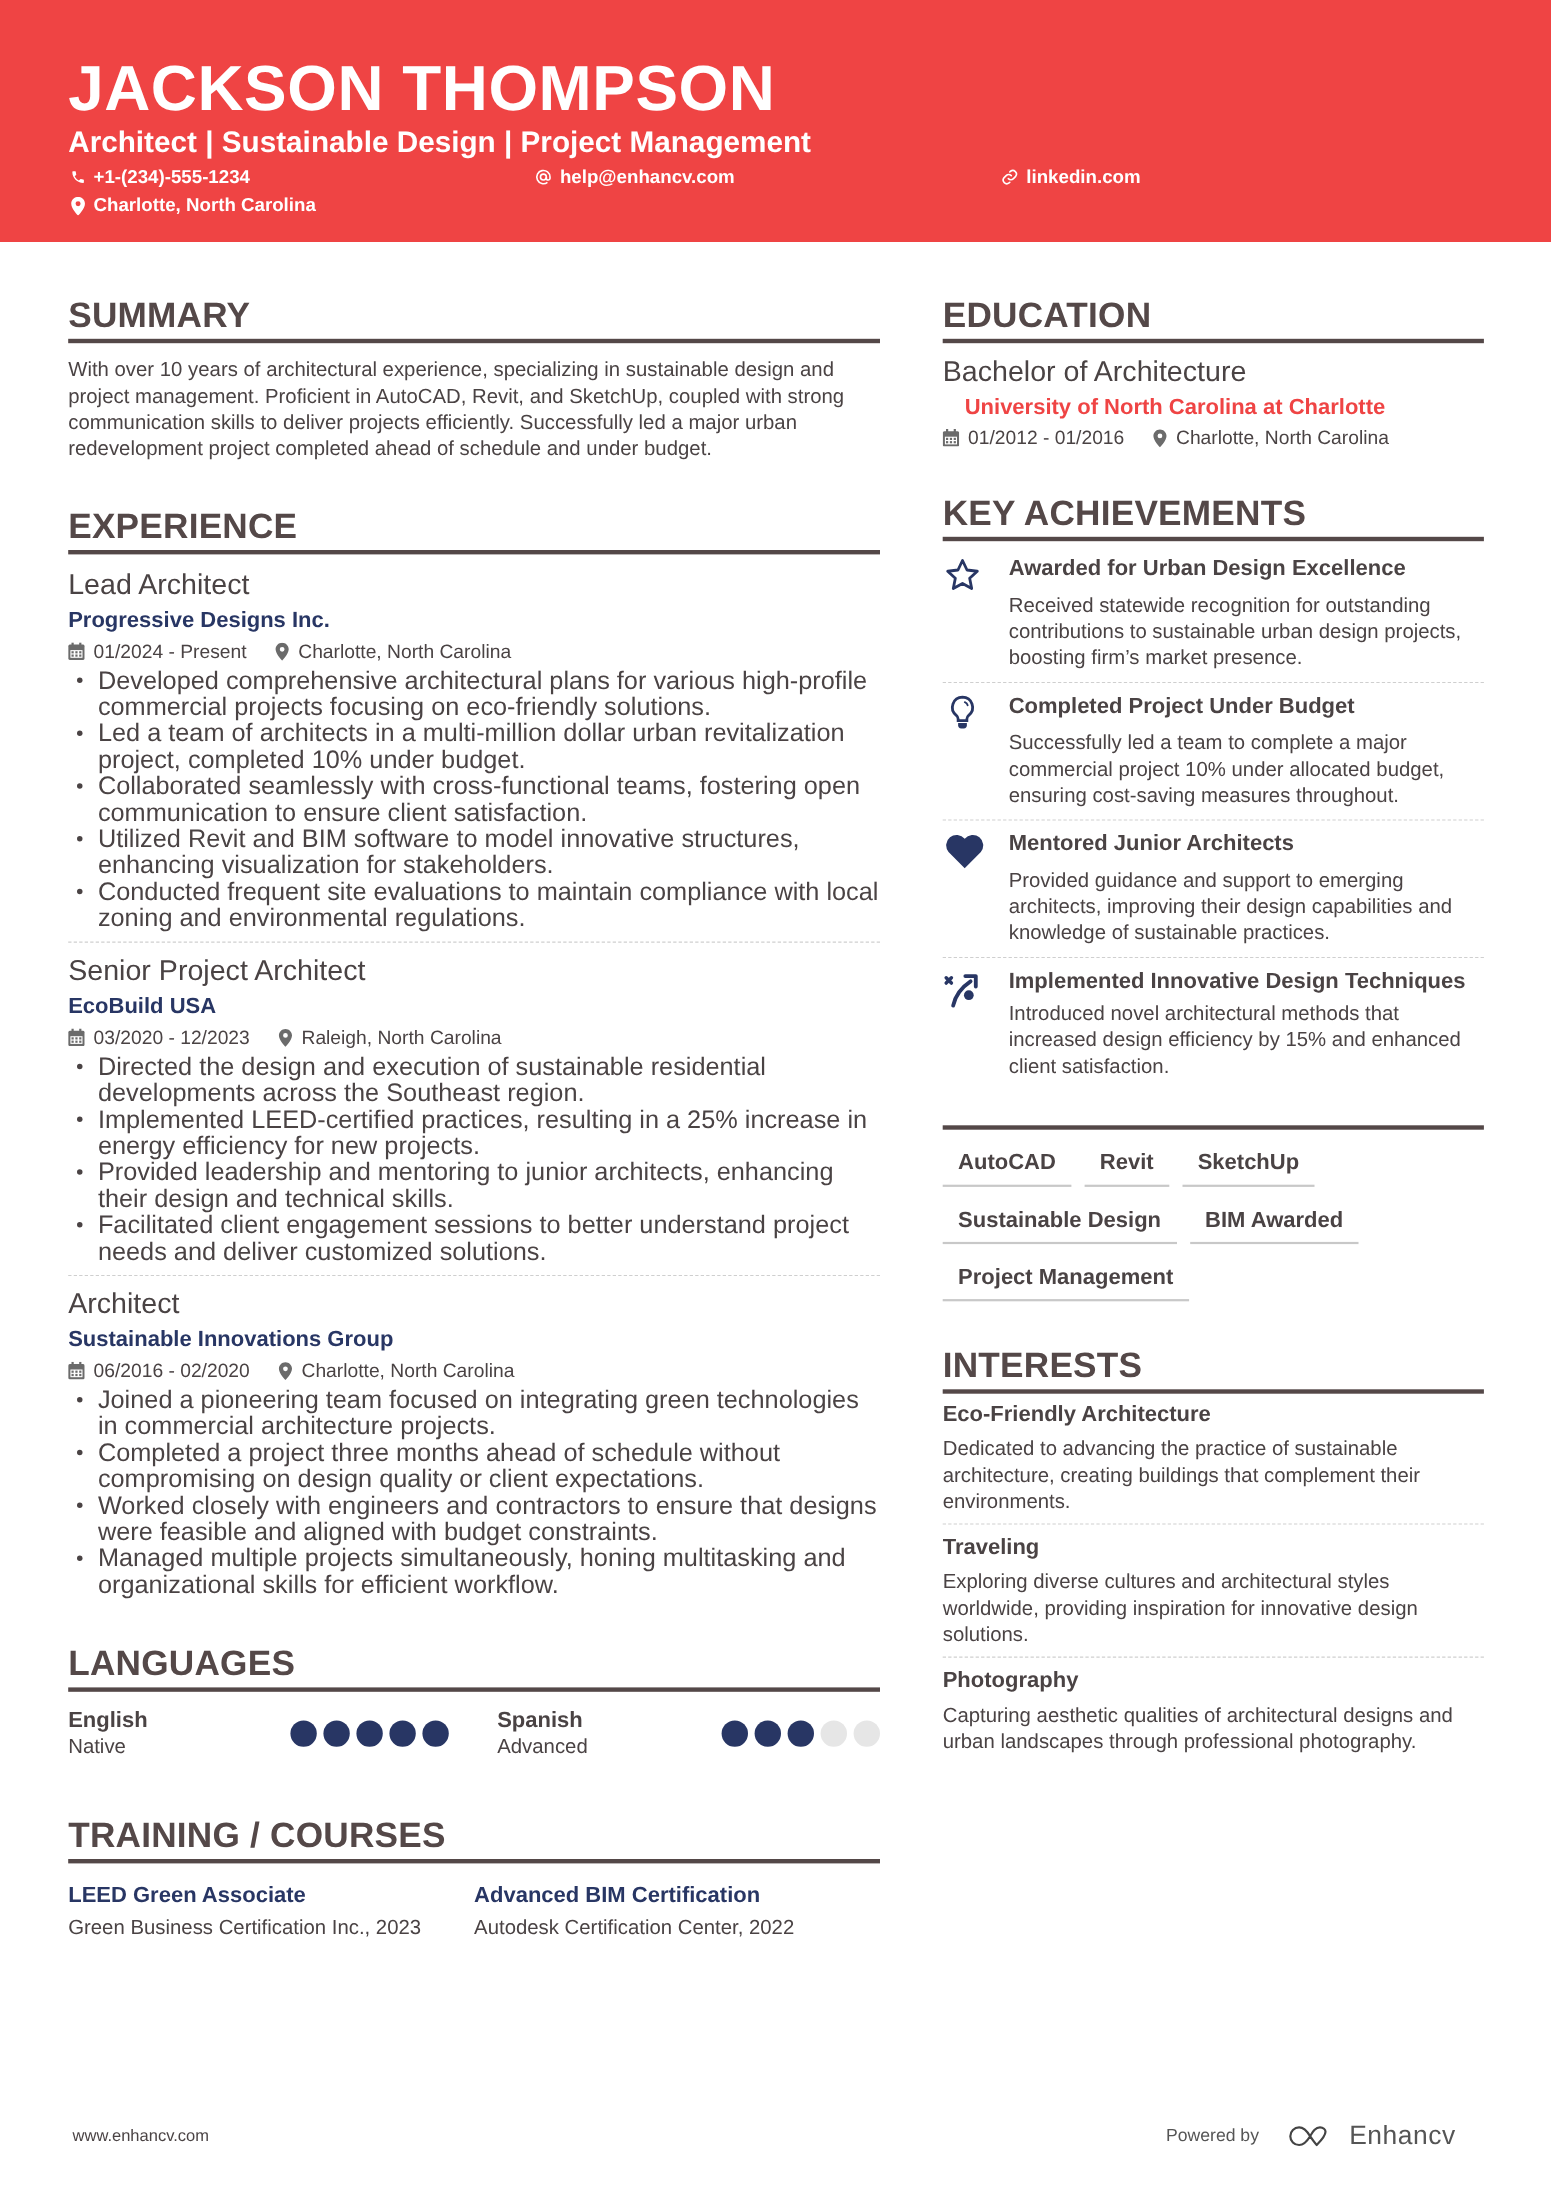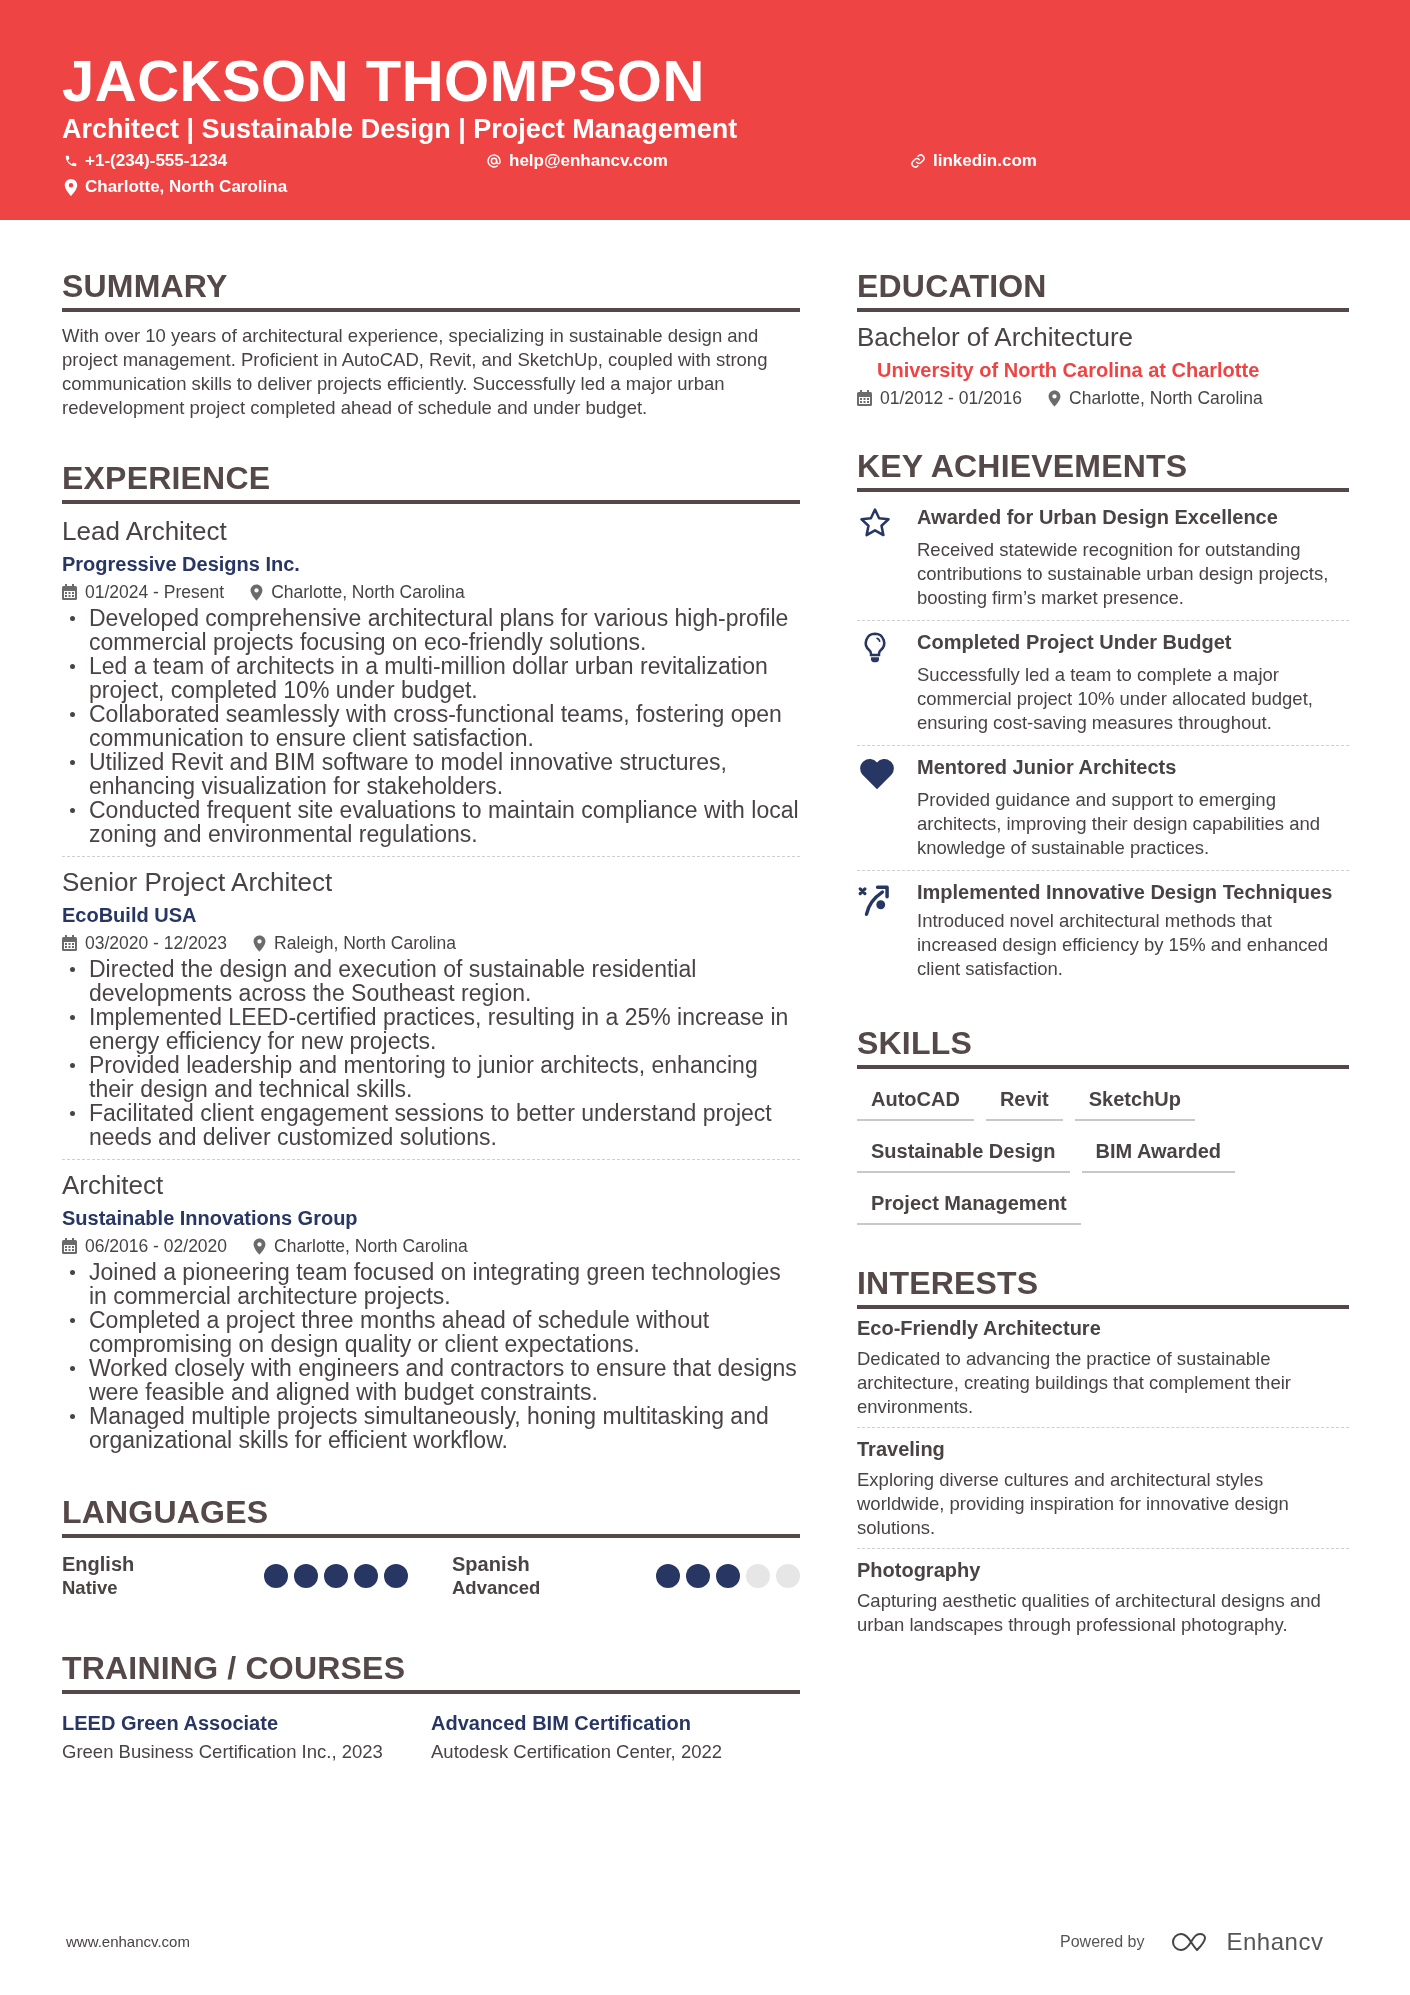--- a/index.html
+++ b/index.html
@@ -28,21 +28,21 @@
   .meta .item { display: flex; align-items: center; gap: 8px; margin-right: 26px; }
   .bullets { list-style: none; margin-top: 2px; }
   .bullets li { position: relative; padding-left: 27px; font-size: 23px; line-height: 24px; color: #4a4344; }
   .bullets li::before { content: ""; position: absolute; left: 8px; top: 10px; width: 5px; height: 5px; border-radius: 50%; background: #4a4344; }
 
   .lang-row { display: flex; margin-top: 14px; }
   .lang { width: 390px; display: flex; justify-content: space-between; align-items: center; padding-right: 0; }
   .lang:first-child { width: 346px; margin-right: 44px; }
   .lang:last-child { width: 348px; }
   .lang-name { font-size: 20px; font-weight: bold; color: #4a4344; line-height: 24px; }
-  .lang-level { font-size: 18.5px; color: #4a4344; line-height: 24px; font-weight: bold; }
+  .lang-level { font-size: 18.5px; color: #4a4344; line-height: 24px; }
   .dots { display: flex; gap: 6px; }
   .dot { width: 24px; height: 24px; border-radius: 50%; background: #283664; }
   .dot.off { background: #e6e6e6; }
 
   .train-row { display: flex; margin-top: 16px; }
   .train { width: 390px; }
   .train-name { font-size: 20px; font-weight: bold; color: #283664; line-height: 26px; }
   .train-org { font-size: 18.5px; color: #4a4344; line-height: 24px; margin-top: 4px; }
 
   .edu-degree { font-size: 26px; color: #4a4344; line-height: 34px; margin-top: 8px; }
@@ -352,21 +352,20 @@
           </svg>
       </div>
       <div>
         <div class="ach-title">Implemented Innovative Design Techniques</div>
         <div class="ach-desc" style="margin-top:4px;">Introduced novel architectural methods that increased design efficiency by 15% and enhanced client satisfaction.</div>
       </div>
     </div>
   </section>
 
   <section style="margin-top:32px;">
-    <div class="section-title">SKILLS</div>
     <div class="section-rule"></div>
     <div class="skills">
       <span class="skill">AutoCAD</span>
       <span class="skill">Revit</span>
       <span class="skill">SketchUp</span>
       <span class="skill">Sustainable Design</span>
       <span class="skill">BIM Awarded</span>
       <span class="skill">Project Management</span>
     </div>
   </section>

